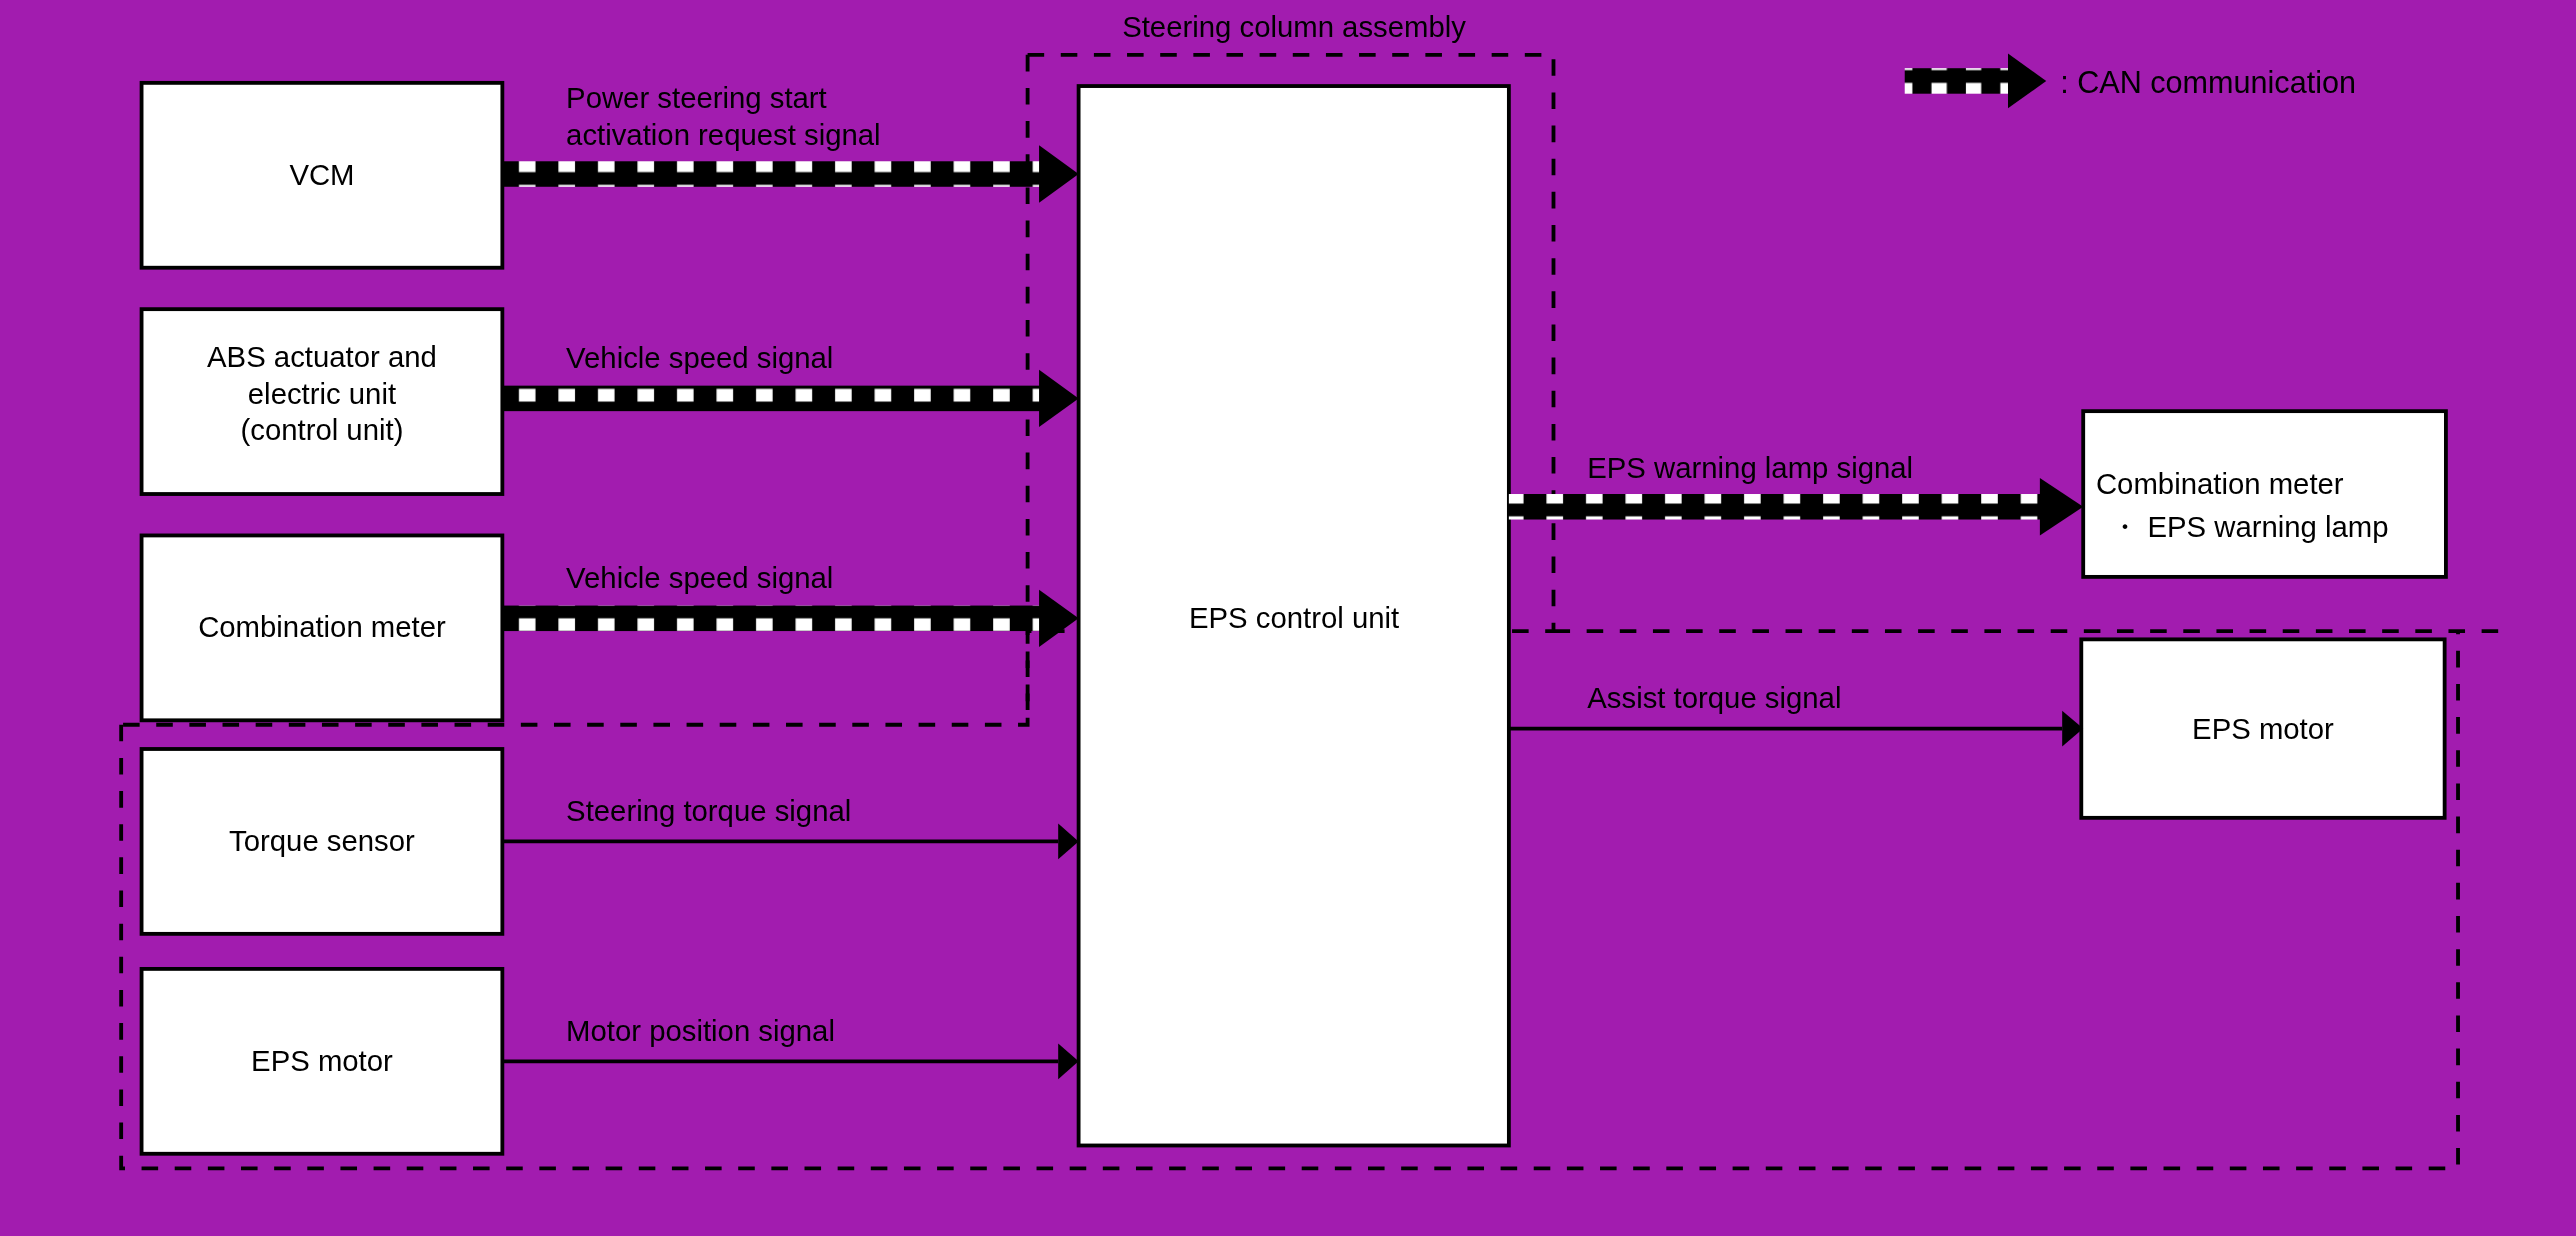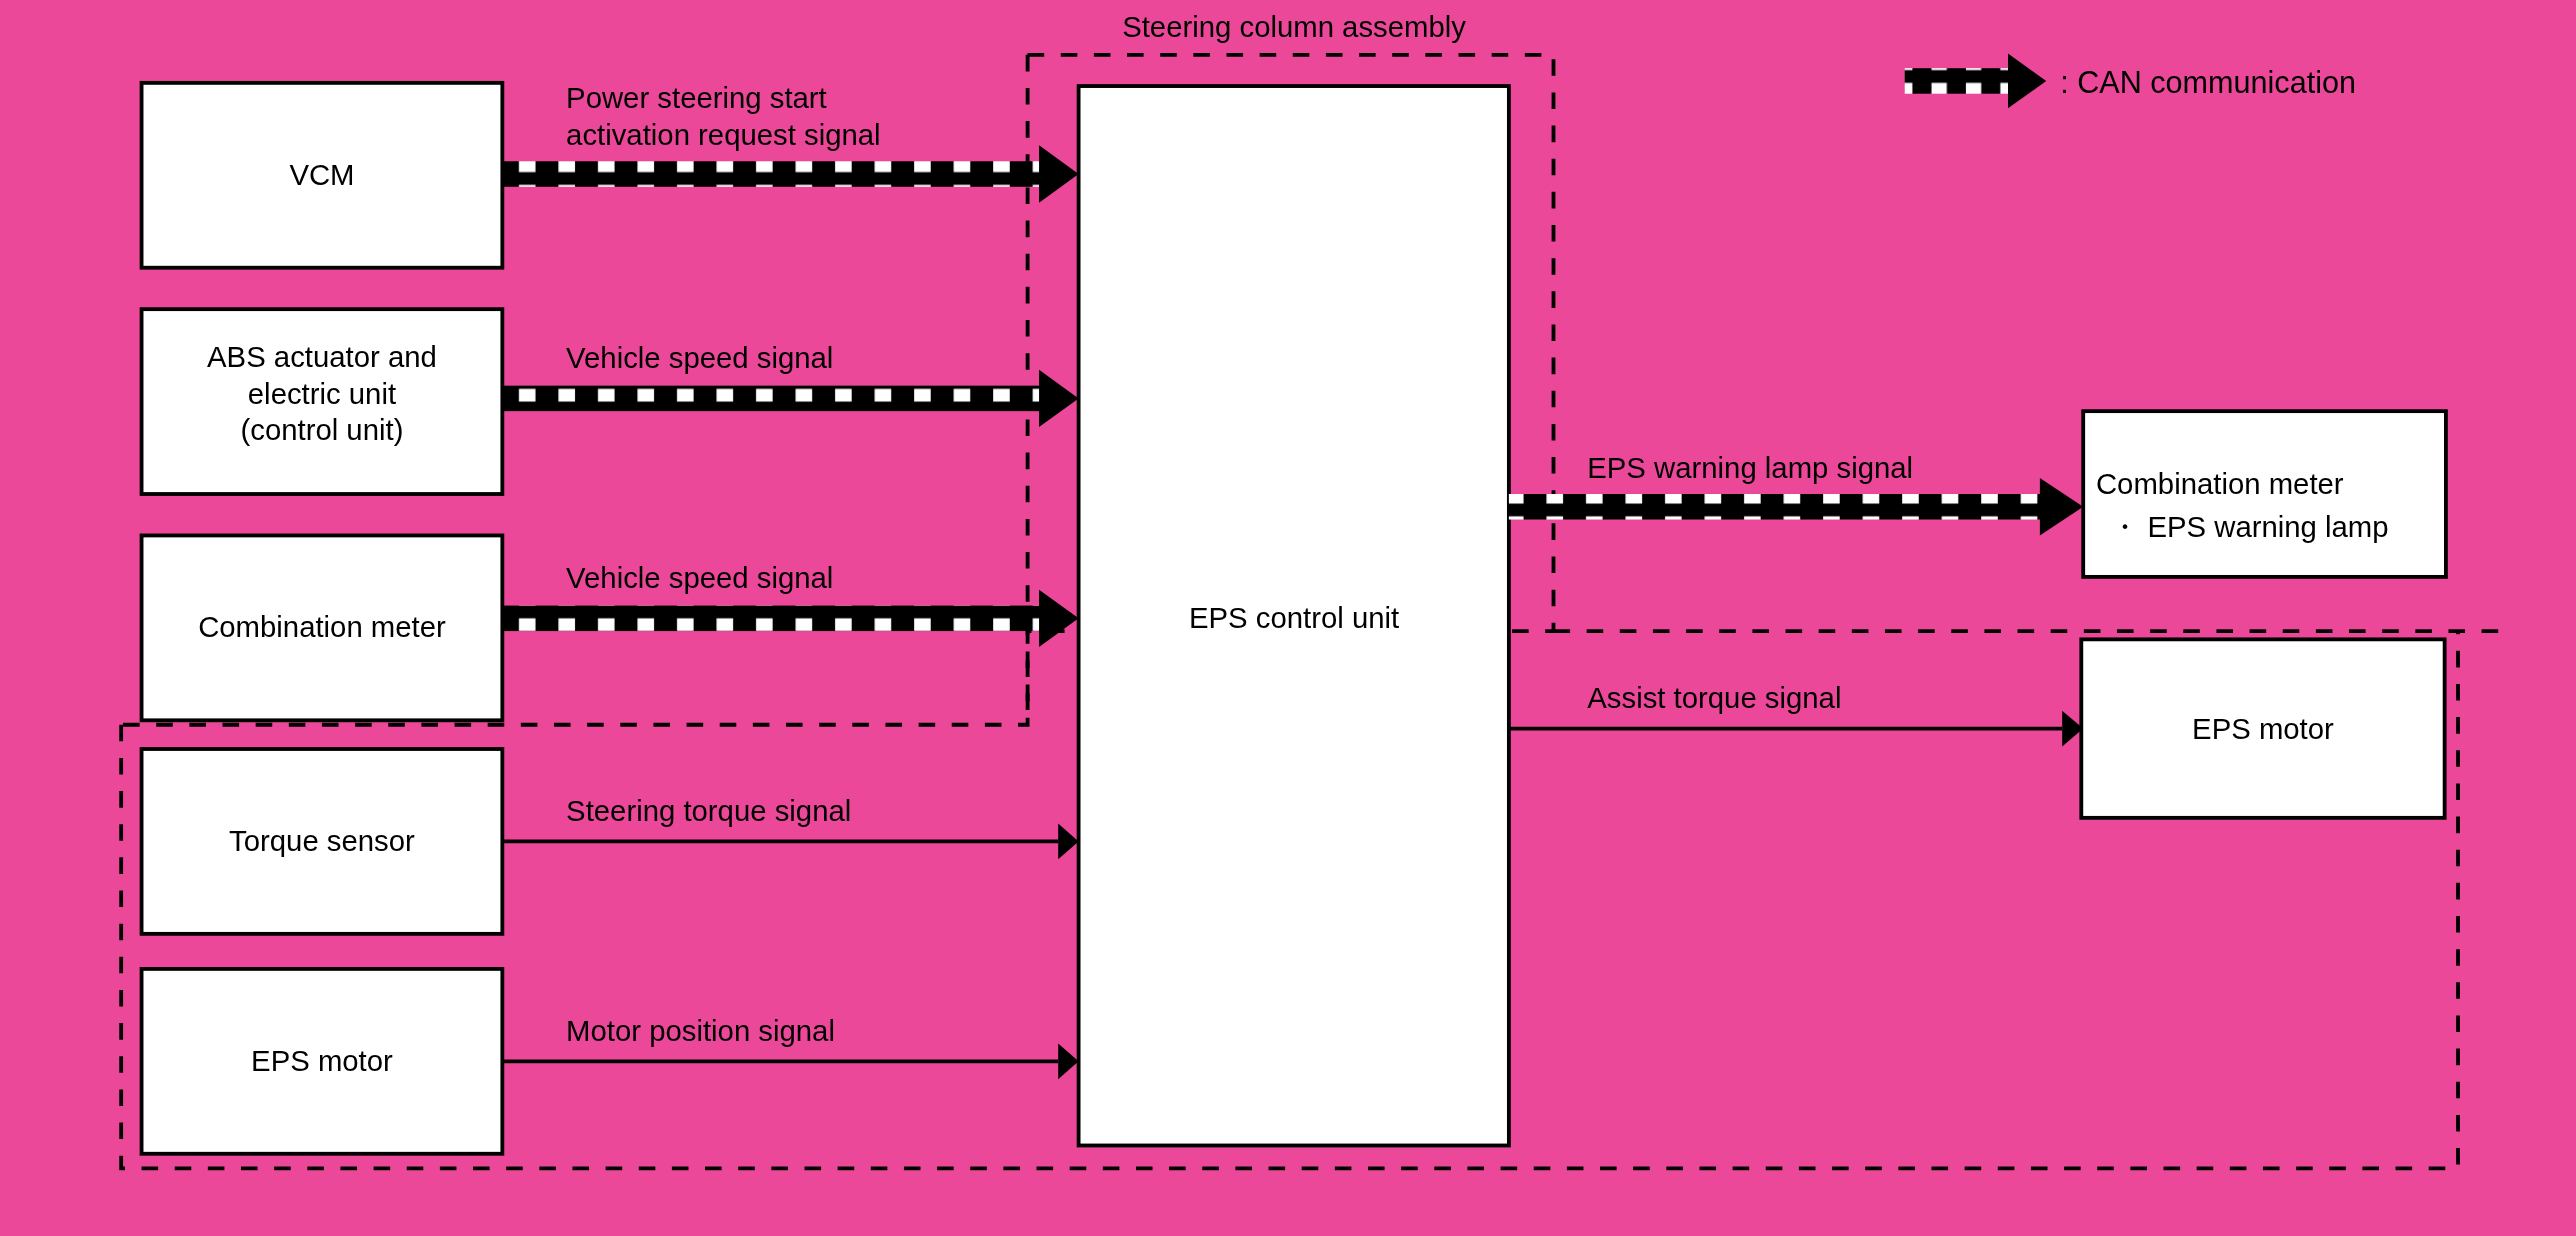--- a/index.html
+++ b/index.html
@@ -7,21 +7,21 @@
     padding: 0;
     background: #ffffff;
   }
   body {
     font-family: "Liberation Sans", sans-serif;
   }
   #stage {
     position: relative;
     width: 2576px;
     height: 1236px;
-    background: #ec4899;
+    background: #a21caf;
     overflow: hidden;
   }
   #stage svg {
     position: absolute;
     left: 0;
     top: 0;
   }
   .dgm-text {
     font-family: "Liberation Sans", sans-serif;
     fill: #000000;

